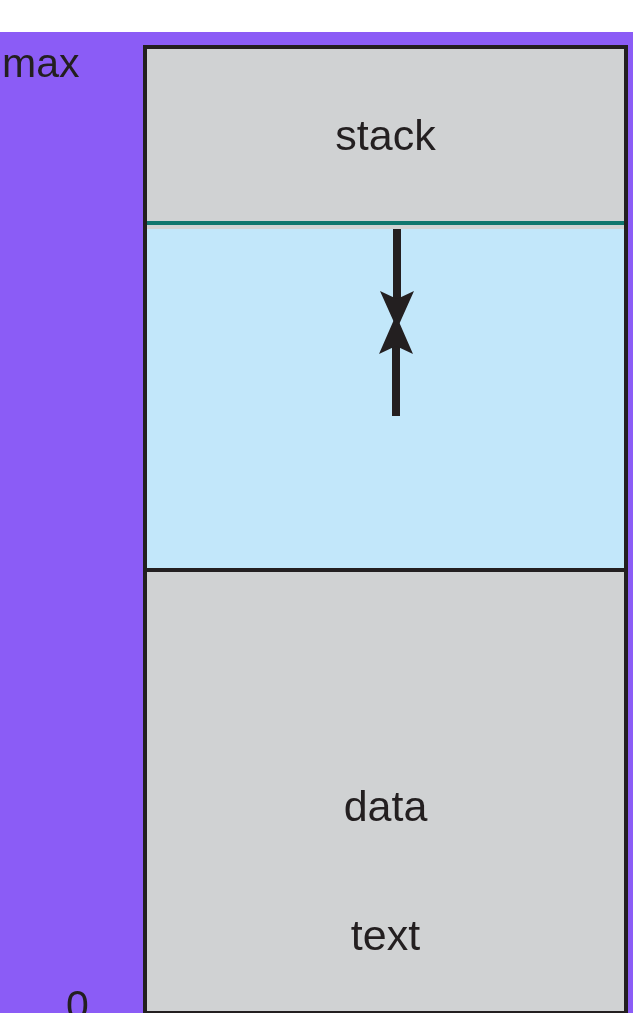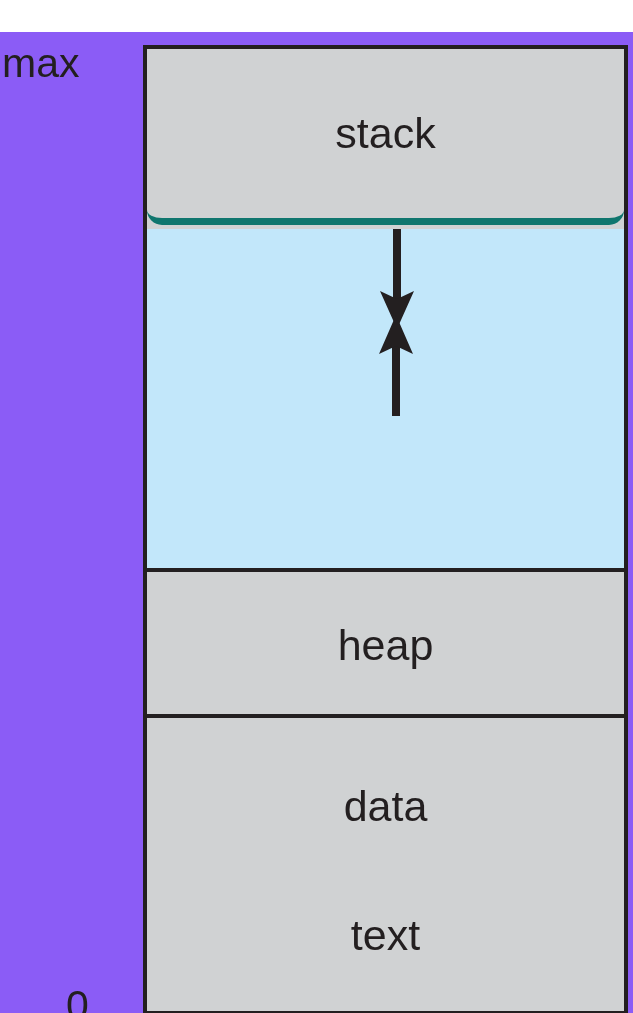--- a/index.html
+++ b/index.html
@@ -59,22 +59,21 @@
     font-size: 43px;
     line-height: 1;
     white-space: nowrap;
   }
 
   
   #segment-stack {
     top: 0px;
     height: 176px;
     background: #D0D2D3;
-    border-bottom: 7px solid #0f766e;
-    border-radius: 15px;
+    border-bottom: 4px solid #0f766e;
   }
   #segment-free {
     top: 180px;
     height: 343px;
     background: #C2E7FA;
     border-bottom: 4px solid #231F20;
   }
   #segment-heap {
     top: 527px;
     height: 142px;
@@ -125,23 +124,20 @@
   <div id="memory-map">
 
     <div class="segment" id="segment-stack">
       <span class="seg-label">stack</span>
     </div>
 
     <div class="segment" id="segment-free">
       <span class="seg-label"></span>
     </div>
 
-    <div class="segment" id="segment-heap">
-      <span class="seg-label">heap</span>
-    </div>
 
     <div class="segment" id="segment-data">
       <span class="seg-label">data</span>
     </div>
 
     <div class="segment" id="segment-text">
       <span class="seg-label">text</span>
     </div>
 
     <svg class="arrow-svg" id="arrow-stack-down" viewBox="0 0 56 100" width="56" height="100">

